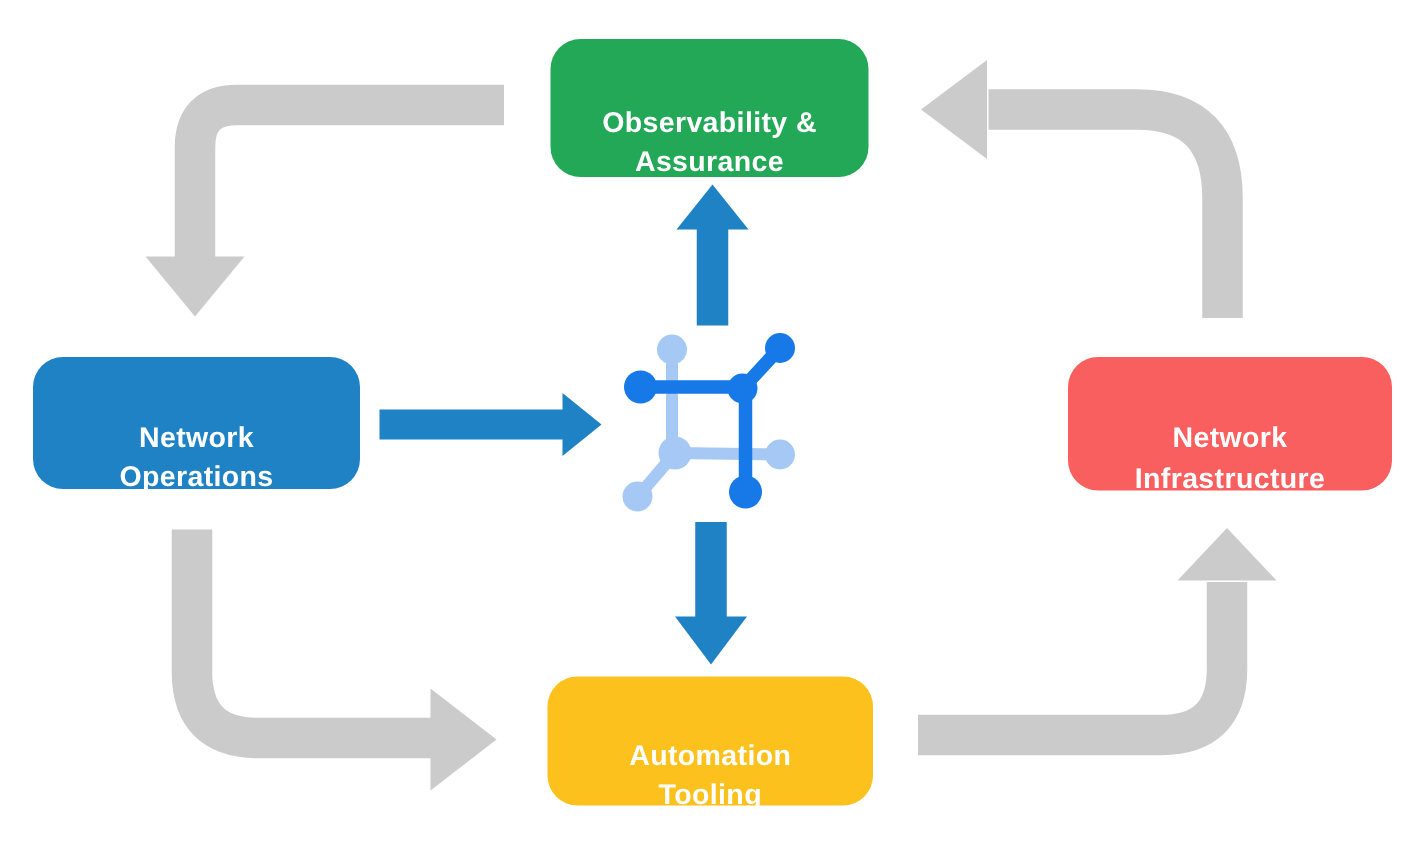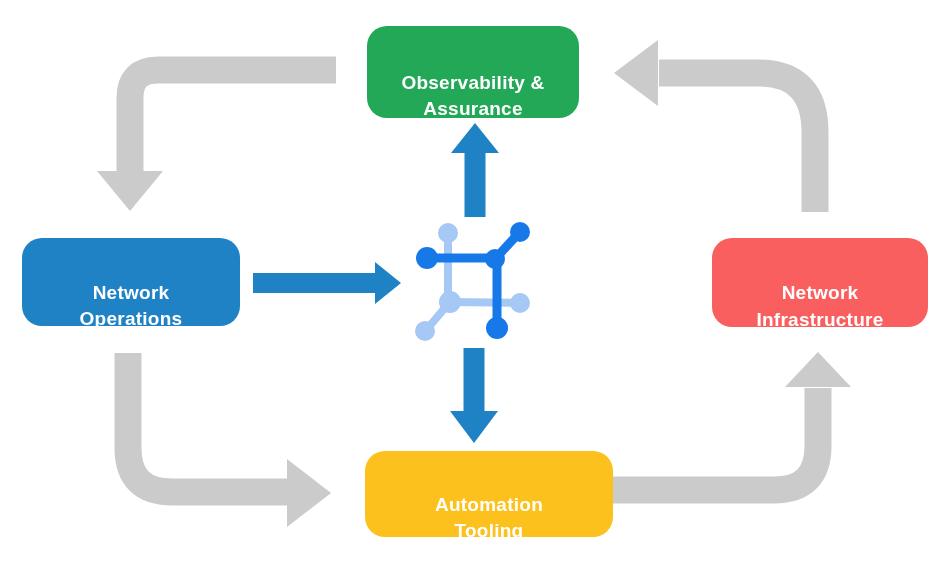--- a/index.html
+++ b/index.html
@@ -12,21 +12,21 @@
   .node{
     position:absolute;display:flex;align-items:center;justify-content:center;
     border-radius:20px;color:var(--text,#ffffff);
     font-size:19px;font-weight:600;line-height:1.38;text-align:center;
     letter-spacing:.25px;
   }
   .node span{white-space:pre-line;margin-top:48px;}
   #node-observability{left:367px;top:26px;width:212px;height:92px;background:var(--green,#23A857);}
   #node-operations{left:22px;top:238px;width:218px;height:88px;background:var(--blue,#1F82C5);}
   #node-infrastructure{left:712px;top:238px;width:216px;height:89px;background:var(--red,#FA5F5F);}
-  #node-automation{left:365px;top:451px;width:248px;height:86px;background:var(--yellow,#FCC11C);}
+  #node-automation{left:365px;top:451px;width:217px;height:86px;background:var(--yellow,#FCC11C);}
 </style>
 </head>
 <body>
 
 <div class="canvas">
 
   <svg class="layer" width="948" height="570" viewBox="0 0 948 570">
 
     <g>
       <path d="M336 70 H158 Q130 70 130 98 V172" style="fill:none;stroke:var(--gray-arrow,#CBCBCB);stroke-width:27"></path>

